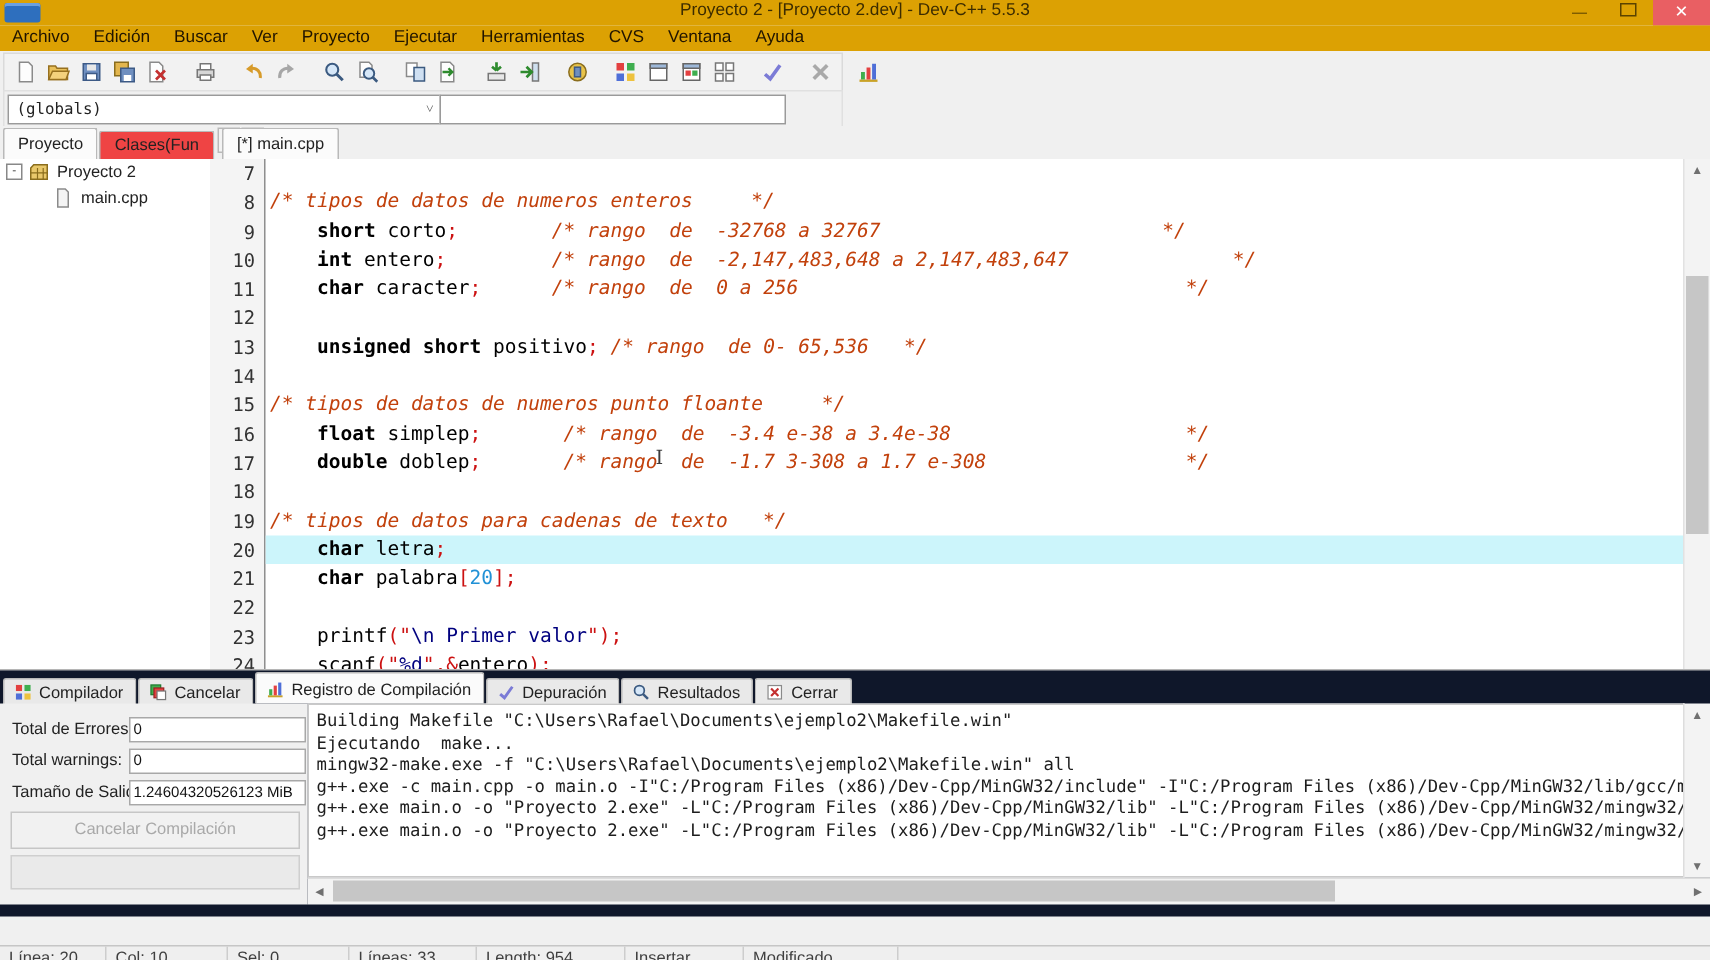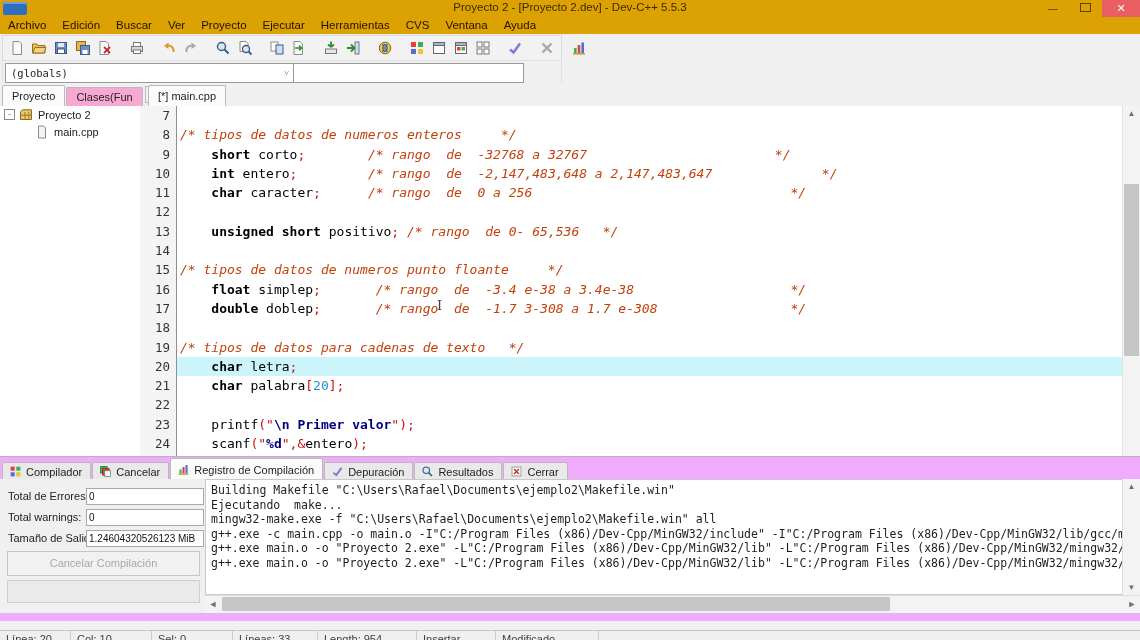--- a/index.html
+++ b/index.html
@@ -30,21 +30,21 @@
   .navrow{position:absolute;left:0;top:60px;width:1140px;height:24px;background:#f0f0f0;}
   .navrow-panel{position:absolute;left:2px;top:0;width:558px;height:23px;background:#f0f0f0;border:1px solid #e0e0e0;}
   .combo{position:absolute;top:2px;height:18px;background:#fff;border:1px solid #9a9a9a;font-size:10.5px;
          font-family:"DejaVu Sans Mono",monospace;color:#222;line-height:18px;padding-left:5px;}
   .combo .arrow{position:absolute;right:4px;top:0;color:#555;font-size:9px;}
   .combo1{left:2px;width:282px;}
   .combo2{left:290px;width:224px;}
   
   .tabsrow{position:absolute;left:0;top:84px;width:1140px;height:22px;background:#f0f0f0;border-bottom:1px solid #c9c9c9;}
   .tab{position:relative;display:inline-block;font-size:11px;color:#222;padding:3px 9px 4px 9px;
-       border:1px solid #b9b9b9;border-bottom:none;background:#f9a8d4;margin-right:1px;top:2px;border-radius:2px 2px 0 0;}
+       border:1px solid #b9b9b9;border-bottom:none;background:#ef4444;margin-right:1px;top:2px;border-radius:2px 2px 0 0;}
   .tab.active{background:#fbfbfb;top:1px;padding-top:4px;}
   .tab-scroll{display:inline-block;width:13px;height:15px;border:1px solid #b9b9b9;background:#f3f3f3;
               font-size:7px;color:#555;text-align:center;line-height:14px;vertical-align:middle;margin-left:1px;}
   .left-tabs{position:absolute;left:2px;top:0;}
   .editor-tabs{position:absolute;left:148px;top:0;}
   
   .treepanel{position:absolute;left:0;top:106px;width:140px;height:360px;background:#fff;border-right:1px solid #b5b5b5;}
   .tree-row{display:flex;align-items:center;height:17px;font-size:11px;color:#222;white-space:nowrap;}
   .tree-expander{width:9px;height:9px;border:1px solid #888;background:#fff;font-size:8px;line-height:7px;
                  text-align:center;color:#444;margin:0 3px 0 4px;}
@@ -54,29 +54,29 @@
   .gutter{position:absolute;left:0;top:0;width:36px;height:360px;background:#f4f4f4;border-right:1px solid #8f8f8f;}
   .edit-lines{position:absolute;left:37px;top:0;right:17px;bottom:0;overflow:hidden;}
   .eline{position:relative;height:19.3px;line-height:19.3px;white-space:pre;
          font-family:"DejaVu Sans Mono",monospace;font-size:13px;color:#000;padding-left:3px;}
   .eline.hl{background:#ccf5fb;}
   .lnum{height:19.3px;line-height:19.3px;text-align:right;padding-right:6px;
         font-family:"DejaVu Sans Mono",monospace;font-size:12.5px;color:#333;}
   .tok-k{font-weight:bold;color:#000;}
   .tok-c{color:#c2410c;font-style:italic;}
   .tok-s{color:#cc1111;}
-  .tok-str{color:#00007f;font-weight:bold;}
+  .tok-str{color:#00007f;font-weight:normal;}
   .tok-num{color:#2191d6;}
   
   .vscroll{position:absolute;right:0;top:0;width:17px;height:100%;background:#f3f3f3;border-left:1px solid #e2e2e2;}
   .sb-arrow{position:absolute;left:0;width:17px;height:15px;color:#707070;font-size:8px;text-align:center;line-height:15px;}
   .sb-thumb{position:absolute;left:1px;width:15px;background:#c6c6c6;}
   .ibeam{position:absolute;left:297px;top:192px;width:9px;height:14px;color:#3c3c3c;font-size:13px;font-family:"DejaVu Serif",serif;}
   
-  .bottom{position:absolute;left:0;top:456px;width:1140px;height:164px;background:#f0abfc;border-top:1px solid #b5b5b5;}
+  .bottom{position:absolute;left:0;top:446px;width:1140px;height:164px;background:#0f172a;border-top:1px solid #b5b5b5;}
   .btabs{position:absolute;left:2px;top:1px;height:21px;white-space:nowrap;}
   .btab{position:relative;display:inline-flex;align-items:center;gap:4px;font-size:11px;color:#222;
         padding:2px 8px 3px 6px;border:1px solid #b9b9b9;border-bottom:none;background:#e9e9e9;margin-right:1px;
         top:2px;border-radius:2px 2px 0 0;}
   .btab.active{background:#fbfbfb;top:0;padding-top:4px;}
   .bcontent{position:absolute;left:0;top:22px;width:1140px;height:134px;}
   .bleft{position:absolute;left:0;top:0;width:205px;height:134px;background:#f0f0f0;}
   .f-label{position:absolute;left:8px;font-size:11px;color:#222;}
   .f-input{position:absolute;left:86px;width:112px;height:15px;background:#fff;border:1px solid #a8a8a8;
            font-size:10px;color:#111;padding:0 2px;line-height:15px;white-space:nowrap;overflow:hidden;}

